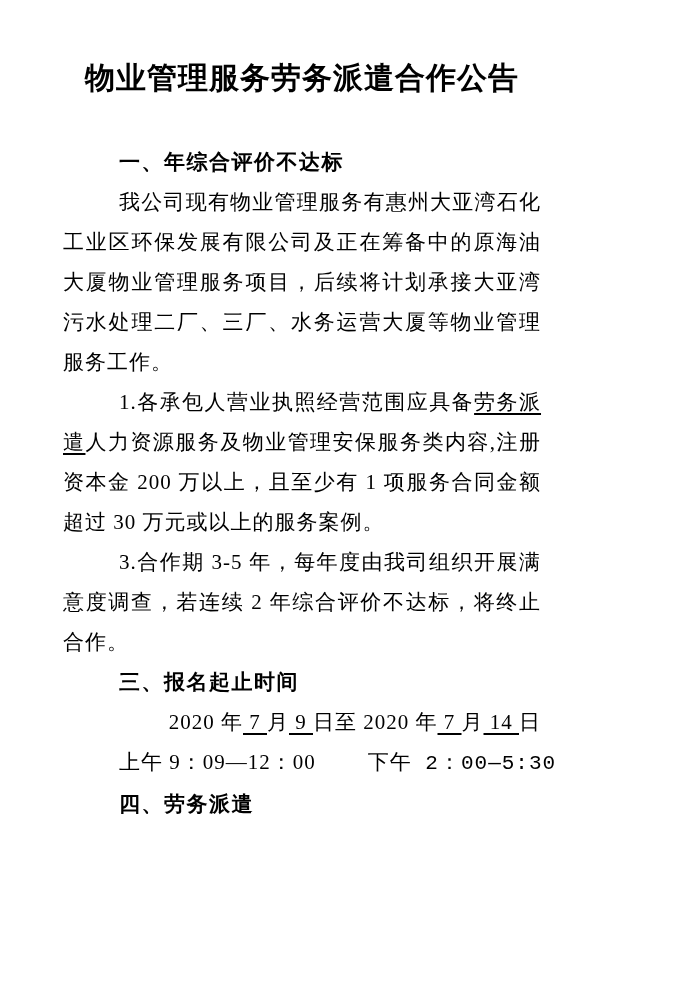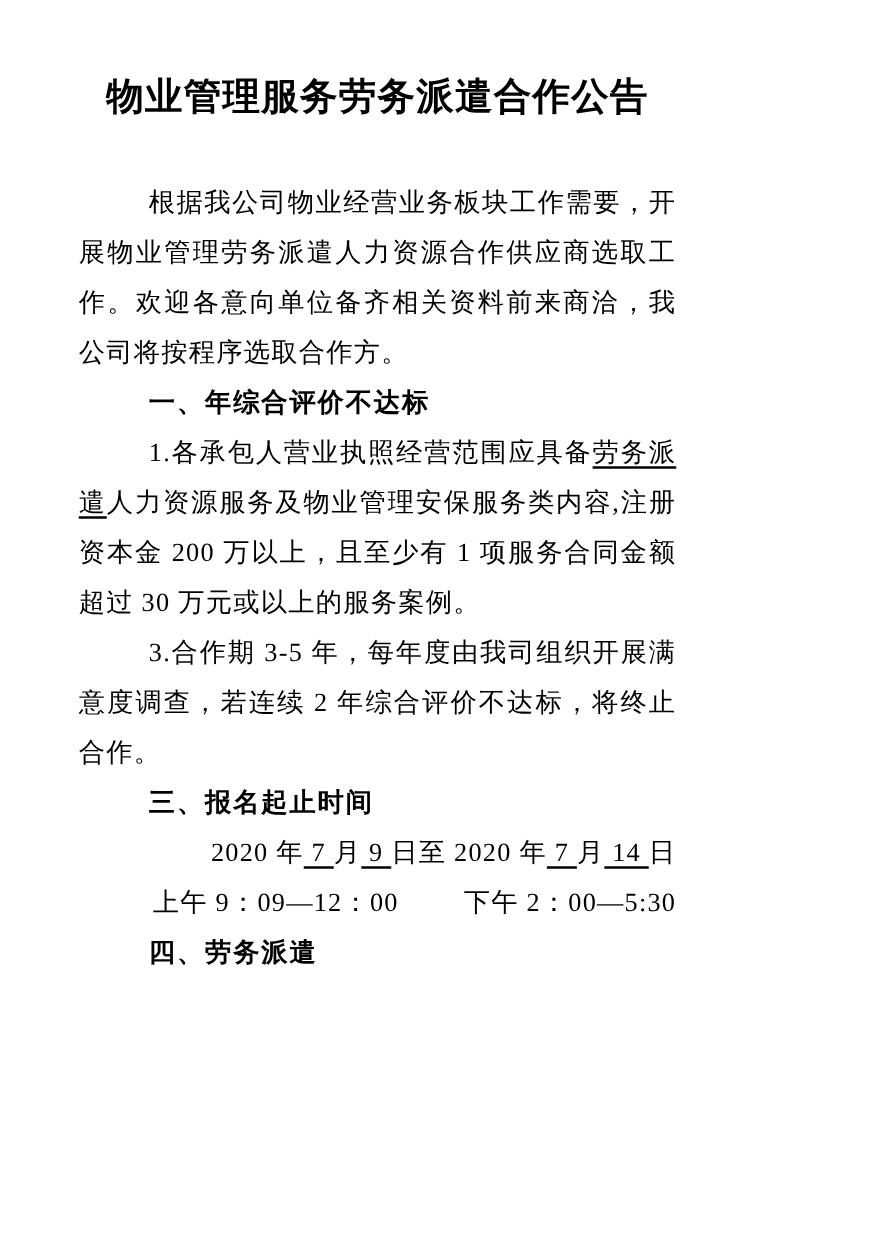--- a/index.html
+++ b/index.html
@@ -46,33 +46,33 @@
   }
   .term-underline {
     text-decoration: underline;
     text-underline-offset: 4px;
   }
   .blank-underline {
     text-decoration: underline;
     text-underline-offset: 4px;
     white-space: pre;
   }
-  .time-afternoon { margin-left: 52px; }
+  .time-afternoon { margin-left: 52px; font-family: Liberation Mono, monospace; }
 </style>
 </head>
 <body>
 
 <div class="page">
 
   <h1 class="doc-title">物业管理服务劳务派遣合作公告</h1>
 
-  <p class="para">根据我公司物业经营业务板块工作需要，开展物业管理劳务派遣人力资源合作供应商选取工作。欢迎各意向单位备齐相关资料前来商洽，我公司将按程序选取合作方。</p>
 
   <p class="heading">一、年综合评价不达标</p>
 
+  <p class="para">我公司现有物业管理服务有惠州大亚湾石化工业区环保发展有限公司及正在筹备中的原海油大厦物业管理服务项目，后续将计划承接大亚湾污水处理二厂、三厂、水务运营大厦等物业管理服务工作。</p>
 
 
   <p class="para"><span>1.各承包人营业执照经营范围应具备</span><span class="term-underline">劳务派遣</span><span>人力资源服务及物业管理安保服务类内容,注册资本金 200 万以上，且至少有 1 项服务合同金额超过 30 万元或以上的服务案例。</span></p>
 
 
   <p class="para">3.合作期 3-5 年，每年度由我司组织开展满意度调查，若连续 2 年综合评价不达标，将终止合作。</p>
 
   <p class="heading">三、报名起止时间</p>
 
   <p class="plain-line"><span>2020 年</span><span class="blank-underline">&nbsp;7&nbsp;</span><span>月</span><span class="blank-underline">&nbsp;9&nbsp;</span><span>日至 2020 年</span><span class="blank-underline">&nbsp;7&nbsp;</span><span>月</span><span class="blank-underline">&nbsp;14&nbsp;</span><span>日</span></p>

